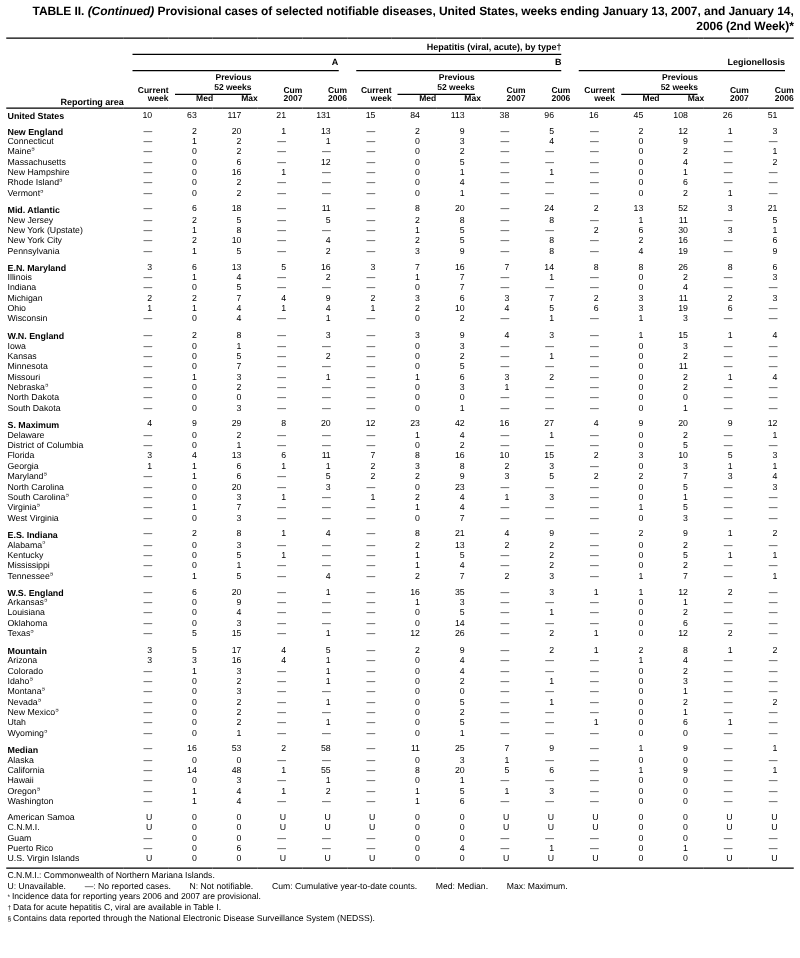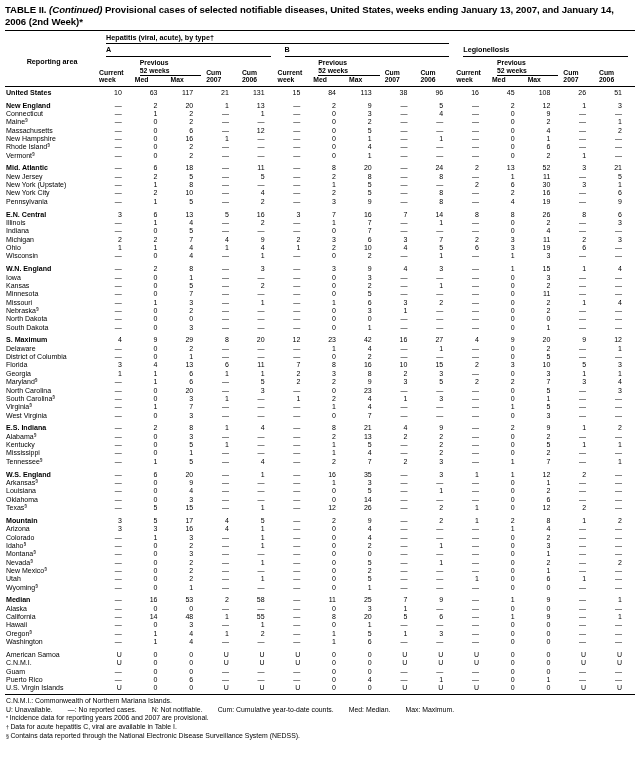--- a/index.html
+++ b/index.html
@@ -1,27 +1,27 @@
 <!DOCTYPE html>
 <html><head>
 <meta charset="utf-8">
 <style>
   html,body { margin:0; padding:0; background:#fff; }
   body { width:640px; font-family:"Liberation Sans", sans-serif; color:#000; -webkit-font-smoothing:antialiased; }
   .page { width:630px; padding:4px 5px 0 5px; }
 
-  .title { font-size:9.6px; font-weight:bold; line-height:11.6px; letter-spacing:-0.05px; }
+  .title { font-size:9.6px; font-weight:bold; line-height:11.6px; letter-spacing:-0.05px;text-align:right; }
   .title .cont { font-style:italic; }
 
   table { border-collapse:collapse; table-layout:fixed; width:630px; margin-top:3px; border-top:1.5px solid #000; }
   col.c-area { width:94px; }
   col.c-n { width:35.7px; }
 
-  th { font-weight:bold; font-size:6.8px; line-height:7.8px; padding:0; vertical-align:bottom; text-align:left; }
-  th.area-h { text-align:center; font-size:7.2px; border-bottom:1px solid #000; padding-bottom:20px; }
+  th { font-weight:bold; font-size:6.8px; line-height:7.8px; padding:0; vertical-align:bottom; text-align:right; }
+  th.area-h { text-align:right; font-size:7.2px; border-bottom:1px solid #000; padding-bottom:0; }
   th .rule { border-bottom:1px solid #000; margin:0 7px; padding:1px 0 1.5px 0; font-size:7.2px; }
   th .rule2 { border-bottom:1px solid #000; margin:0 5px; padding:1px 0 0.5px 0; }
   th.sub { border-bottom:1px solid #000; padding-bottom:2px; }
   th.mm { border-bottom:1px solid #000; padding-bottom:2px; }
   th.nob { border:none; }
   thead tr.gline th { padding-top:1.5px; }
 
   tbody td { font-size:7px; line-height:8.35px; padding:0; white-space:nowrap; overflow:hidden; }
   tbody td.area { text-align:left; padding-left:1px; }
   tbody td.num { text-align:right; padding-right:13px; }
@@ -340,21 +340,21 @@
           <td class="num">9</td>
           <td class="num">—</td>
           <td class="num">8</td>
           <td class="num">—</td>
           <td class="num">4</td>
           <td class="num">19</td>
           <td class="num">—</td>
           <td class="num">9</td>
         </tr>
         <tr class="region gap">
-          <td class="area">E.N. Central</td>
+          <td class="area">E.N. Maryland</td>
           <td class="num">3</td>
           <td class="num">6</td>
           <td class="num">13</td>
           <td class="num">5</td>
           <td class="num">16</td>
           <td class="num">3</td>
           <td class="num">7</td>
           <td class="num">16</td>
           <td class="num">7</td>
           <td class="num">14</td>

